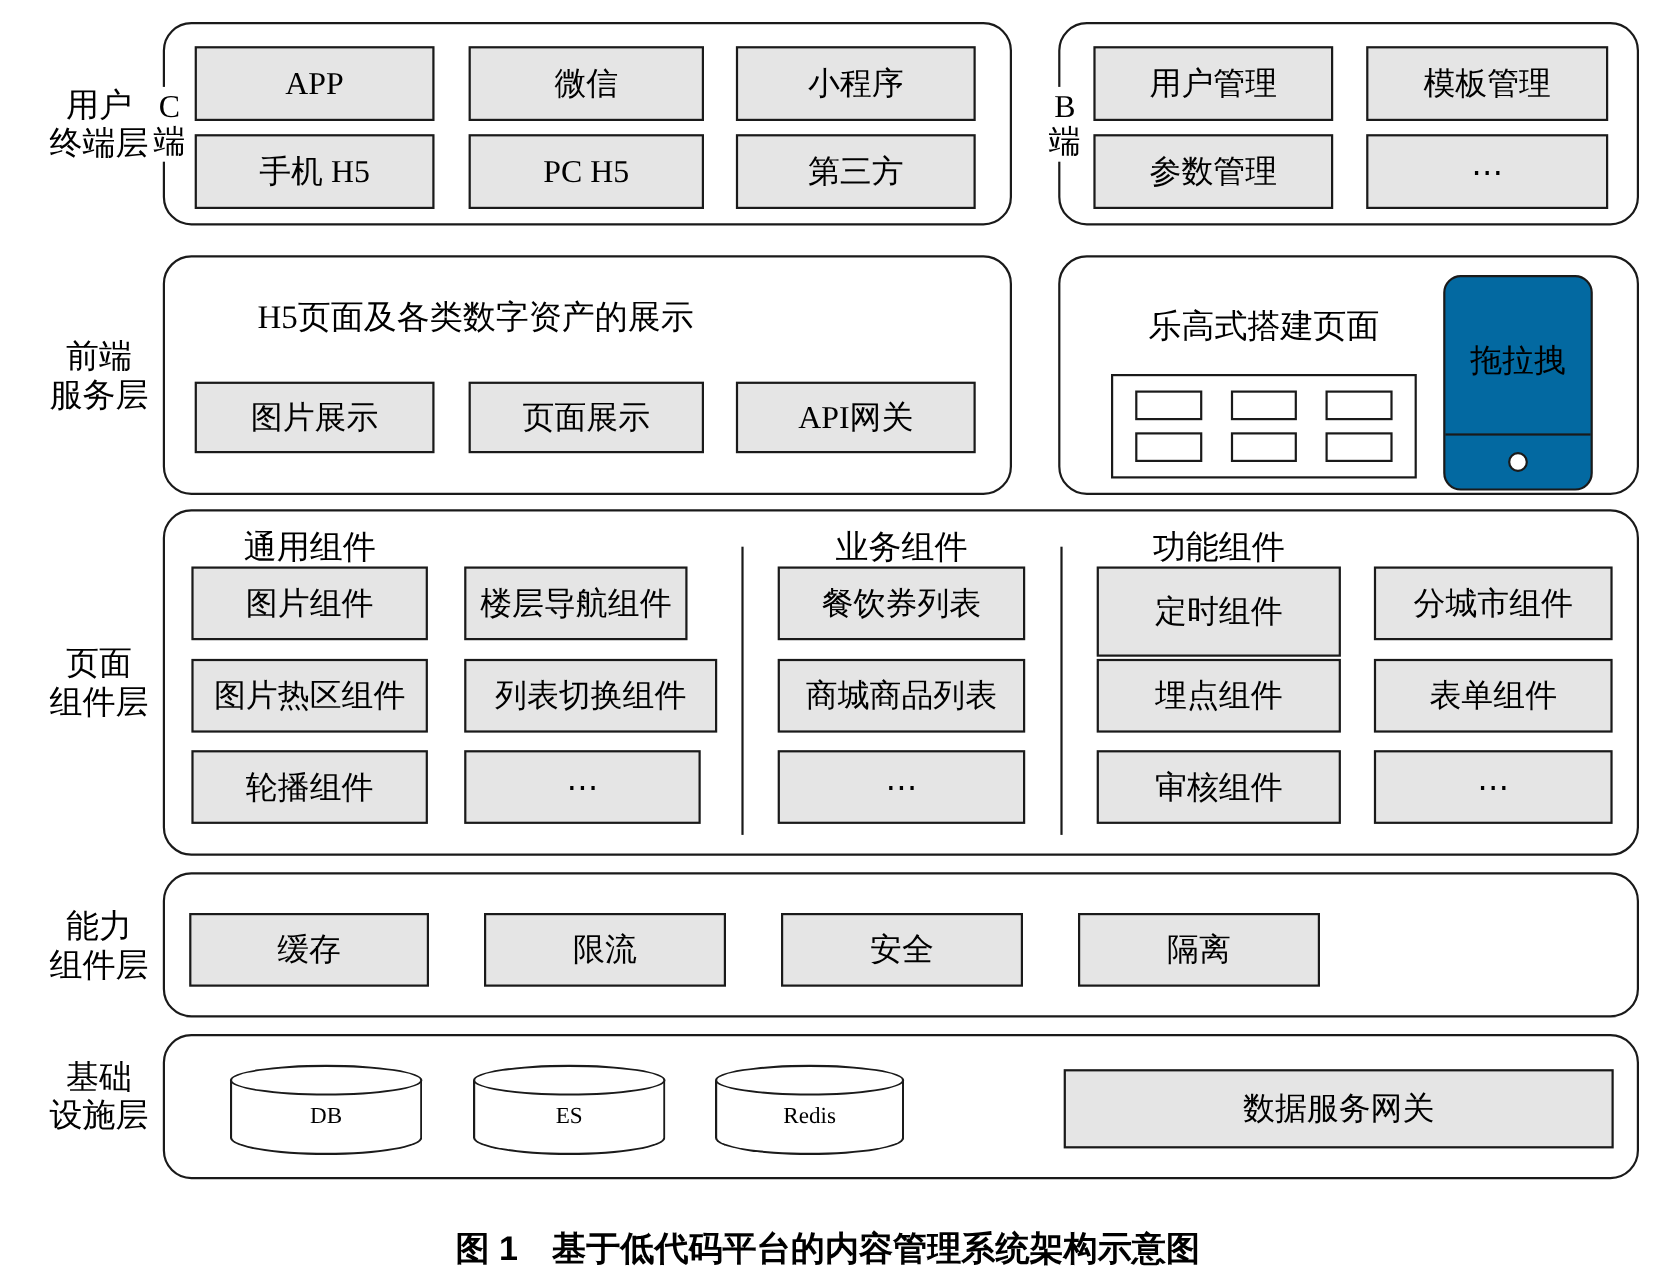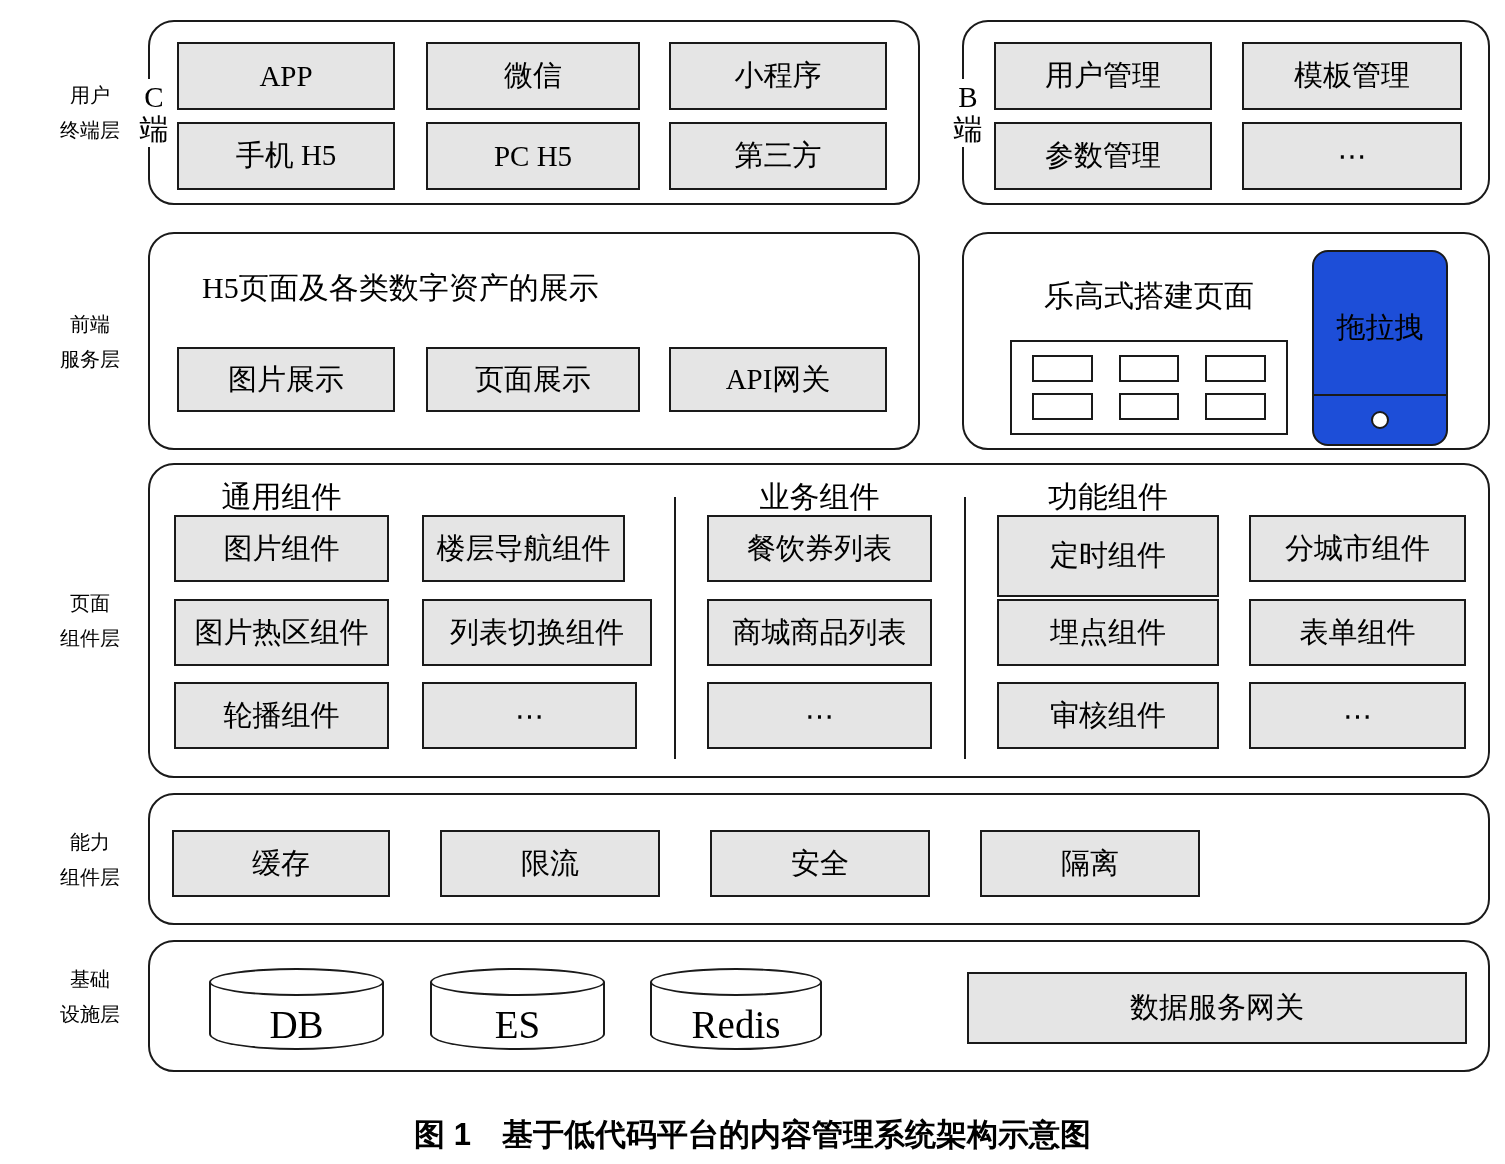--- a/index.html
+++ b/index.html
@@ -10,57 +10,57 @@
     overflow:hidden;
   }
   .panel { position:absolute; border:2px solid #1a1a1a; border-radius:26px; background:#fff; }
   .cell {
     position:absolute; border:2px solid #1a1a1a; background:#e5e5e5;
     display:flex; align-items:center; justify-content:center;
     font-size:29px; white-space:nowrap;
   }
   .side-label {
     position:absolute; left:28px; width:124px; text-align:center;
-    font-size:20px; line-height:35px; white-space:pre-line;
+    font-size:30px; line-height:35px; white-space:pre-line;
   }
   .edge-tag {
     position:absolute; top:50%; transform:translateY(-50%);
     left:-15px; width:38px; text-align:center; font-size:29px; line-height:32px;
     white-space:pre-line; background:#fff; padding:2px 0; z-index:3;
   }
-  .panel-title { position:absolute; font-size:30px; white-space:nowrap; }
+  .panel-title { position:absolute; font-size:30px; white-space:nowrap;margin-left:32px; }
   .section-title { position:absolute; font-size:30px; text-align:center; white-space:nowrap; }
   .divider { position:absolute; width:0; border-left:2px solid #1a1a1a; }
   
   .lego-outer {
     position:absolute; border:2px solid #1a1a1a; background:#fff;
     display:grid; grid-template-columns:repeat(3,1fr); grid-template-rows:repeat(2,1fr);
     gap:11px 26px; padding:13px 20px;
   }
   .lego-block { border:2px solid #1a1a1a; background:#fff; }
   
-  .phone { position:absolute; border:2px solid #1a1a1a; border-radius:16px; background:#1d4ed8; }
+  .phone { position:absolute; border:2px solid #1a1a1a; border-radius:16px; background:#0369a1; }
   .phone-label { position:absolute; top:56px; left:0; width:100%; text-align:center; font-size:29px; }
   .phone-line { position:absolute; left:0; right:0; bottom:48px; border-top:2px solid #1a1a1a; }
   .phone-home {
     position:absolute; left:50%; bottom:15px; transform:translateX(-50%);
     width:18px; height:18px; border:2px solid #1a1a1a; border-radius:50%; background:#fff;
   }
   
   .cylinder { position:absolute; width:175px; height:82px; }
   .cyl-top {
     position:absolute; left:0; top:0; width:100%; height:28px;
     border:2px solid #1a1a1a; border-radius:50%; background:#fff; z-index:2;
   }
   .cyl-body {
     position:absolute; left:0; top:14px; width:100%; height:68px;
     border:2px solid #1a1a1a; border-top:none;
     border-radius:0 0 88px 88px / 0 0 16px 16px; background:#fff; z-index:1;
   }
-  .cyl-label { position:absolute; left:0; top:34px; width:100%; text-align:center; font-size:39px; z-index:3; }
+  .cyl-label { position:absolute; left:0; top:34px; width:100%; text-align:center; font-size:21px; z-index:3; }
   
   .caption {
     position:absolute; left:0; top:1114px; width:100%; text-align:center;
     font-family:"Liberation Sans","DejaVu Sans",sans-serif; font-weight:bold; font-size:31px;
   }
 </style>
 </head>
 <body>
 
 <div class="canvas">

